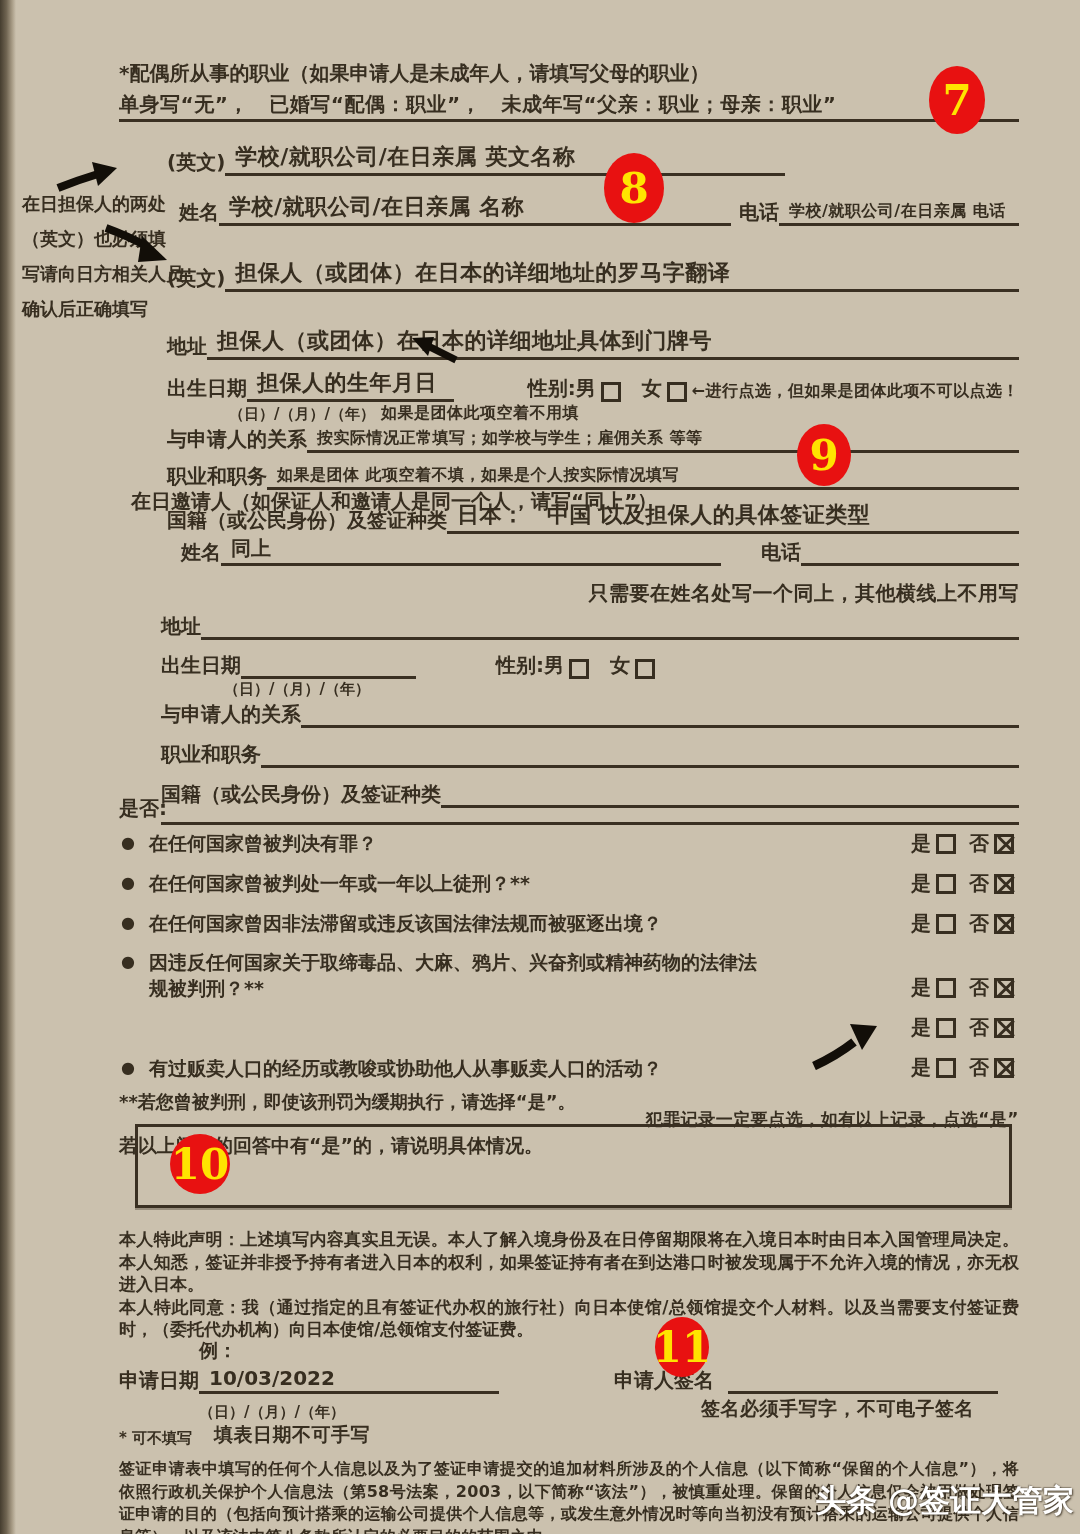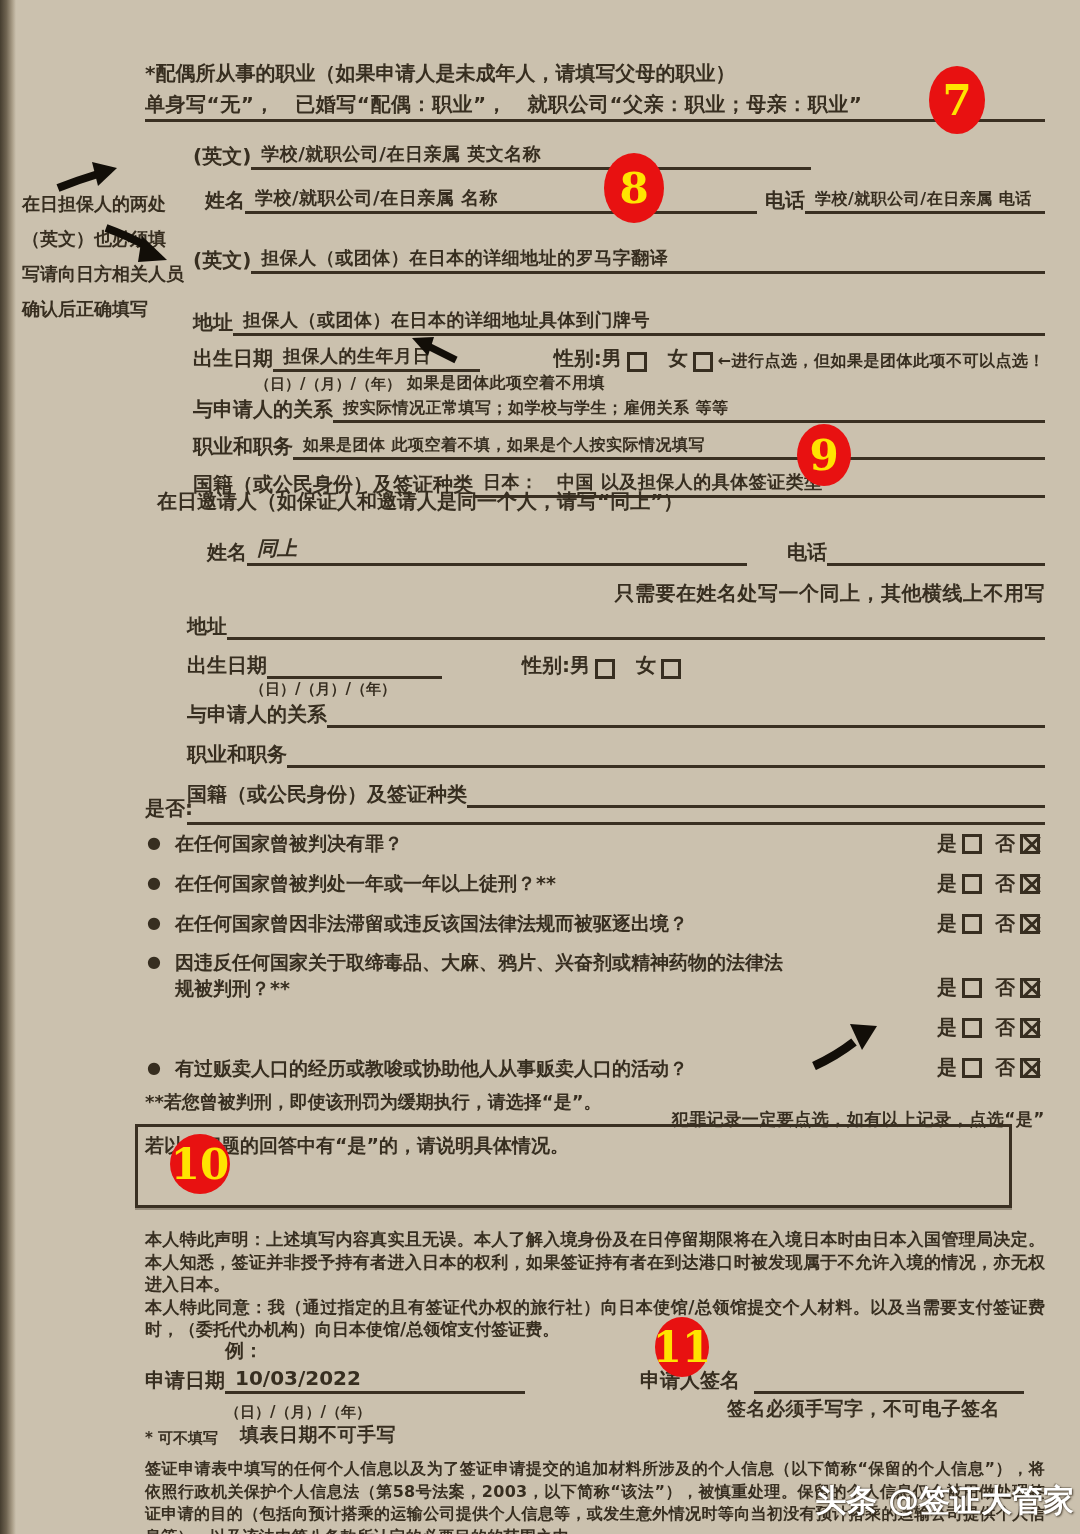--- a/index.html
+++ b/index.html
@@ -6,24 +6,24 @@
     --bg:#cbc1ae; --ink:#372e20; --line:#3a3022; --red:#e81111; --yel:#ffe400;
   }
   *{margin:0;padding:0;box-sizing:border-box;}
   html,body{width:1080px;height:1534px;}
   body{
     background:var(--bg); color:var(--ink); overflow:hidden; position:relative;
     font-family:"DejaVu Sans", sans-serif; font-weight:700;
   }
   .spine{position:absolute;left:0;top:0;width:16px;height:100%;
     background:linear-gradient(90deg,#453d2f 0%,#6f6451 40%,#a79b85 75%,rgba(203,193,174,0) 100%);}
-  .sec{position:absolute;left:145px;width:900px;}
+  .sec{position:absolute;left:119px;width:900px;}
   .lbl{white-space:nowrap;font-size:20px;}
   .small{font-size:15px;}
-  .hint{font-size:18px;letter-spacing:.5px;}
+  .hint{font-size:22px;letter-spacing:.5px;}
   .row{display:flex;align-items:flex-end;}
   .fill{border-bottom:3px solid var(--line);padding:0 6px 1px 10px;white-space:nowrap;overflow:hidden;}
   .fill.flex{flex:1;}
   .title{font-size:20px;}
   .cb{display:inline-block;width:20px;height:20px;border:3px solid var(--ink);
       position:relative;vertical-align:-3px;margin:0 5px;background:transparent;}
   .cb.checked::before,.cb.checked::after{content:"";position:absolute;left:-2px;top:6px;
       width:22px;height:3px;background:var(--ink);}
   .cb.checked::before{transform:rotate(45deg);}
   .cb.checked::after{transform:rotate(-45deg);}
@@ -76,21 +76,21 @@
   <div>在日担保人的两处</div>
   <div>（英文）也必须填</div>
   <div>写请向日方相关人员</div>
   <div>确认后正确填写</div>
 </div>
 
 <div class="sec" style="top:60px;">
   <div class="lbl">*配偶所从事的职业（如果申请人是未成年人，请填写父母的职业）</div>
   <div class="row" style="margin-top:4px;">
     <div class="fill flex" style="padding-left:0;">
-      <span class="lbl ann">单身写“无”，　已婚写“配偶：职业”，　就职公司“父亲：职业；母亲：职业”</span>
+      <span class="lbl ann">单身写“无”，　已婚写“配偶：职业”，　未成年写“父亲：职业；母亲：职业”</span>
     </div>
   </div>
 </div>
 
 <div class="sec" style="top:128px;">
 
   <div class="row" style="margin-top:14px;padding-left:48px;">
     <span class="lbl">(英文)</span>
     <span class="fill" style="width:560px;">
       <span class="hint">学校/就职公司/在日亲属  英文名称</span>
@@ -159,21 +159,21 @@
       <span class="hint">日本：　中国  以及担保人的具体签证类型</span>
     </span>
   </div>
 </div>
 
 <div class="sec" style="top:488px;">
   <div class="title" style="padding-left:12px;">在日邀请人（如保证人和邀请人是同一个人，请写“同上”）</div>
 
   <div class="row" style="margin-top:20px;padding-left:62px;">
     <span class="lbl">姓名</span>
-    <span class="fill" style="width:500px;font-style:italic;">
+    <span class="fill" style="width:500px;">
       <span class="lbl">同上</span>
     </span>
     <span class="lbl" style="margin-left:40px;">电话</span>
     <span class="fill flex"></span>
   </div>
 
   <div class="row" style="margin-top:14px;padding-left:118px;justify-content:flex-end;">
     <span class="lbl ann">只需要在姓名处写一个同上，其他横线上不用写</span>
   </div>
 

